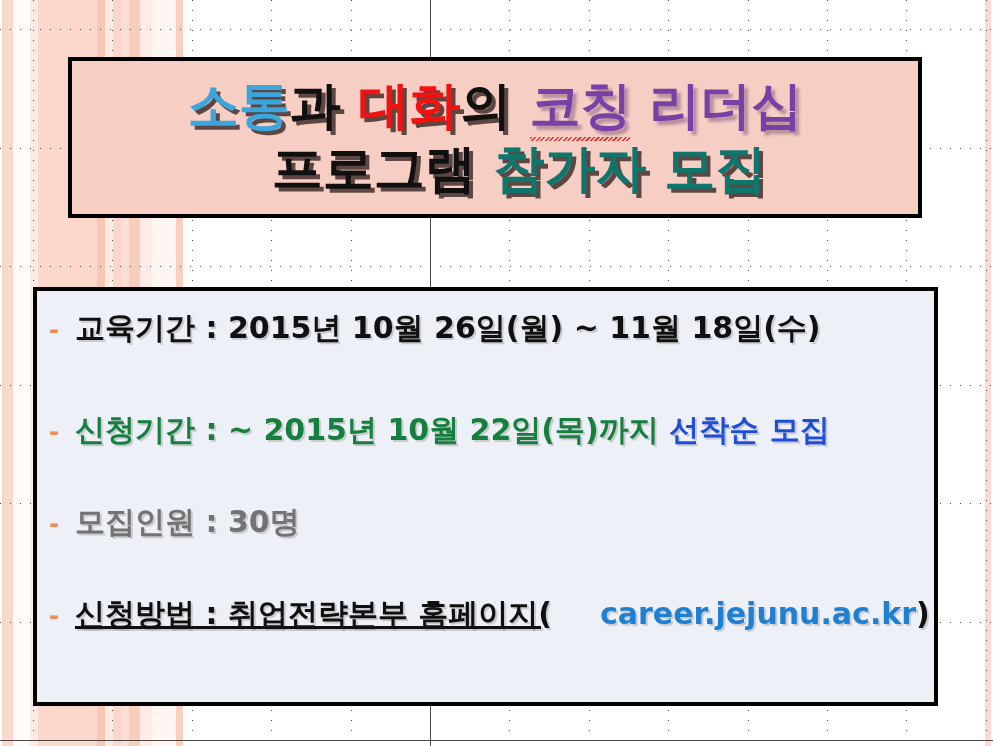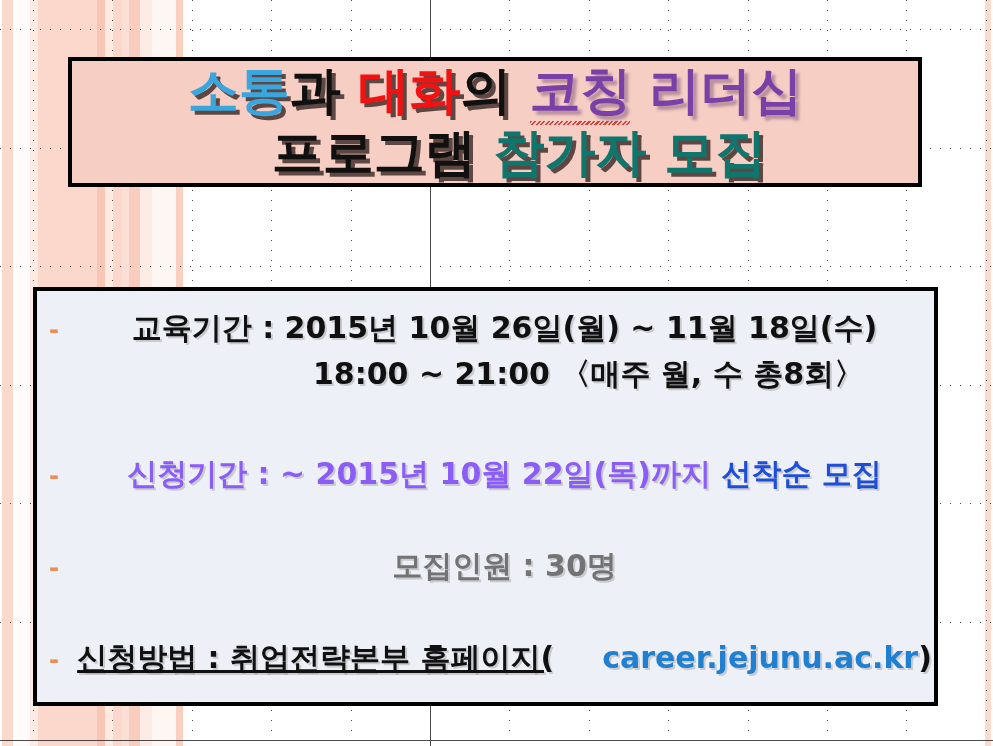--- a/index.html
+++ b/index.html
@@ -85,21 +85,21 @@
     -webkit-mask-composite: source-over;
     mask-composite: add;
   }
 
   
   #title-box {
     position: absolute;
     left: 68px;
     top: 57px;
     width: 854px;
-    height: 130px;
+    height: 161px;
     box-sizing: border-box;
     border: 4px solid #000000;
     background: #f7cec4;
     display: flex;
     flex-direction: column;
     align-items: center;
     justify-content: center;
   }
   .title-line {
     white-space: nowrap;
@@ -149,21 +149,20 @@
     flex: 1 1 auto;
   }
   .bline {
     white-space: nowrap;
     font-family: "DejaVu Sans", "Liberation Sans", sans-serif;
     font-weight: bold;
     font-size: 30px;
     line-height: 46px;
     color: #101010;
     text-shadow: 2px 2px 0 rgba(120,120,120,0.30);
-    text-align: center;
   }
   .bline.indented { padding-left: 168px; }
 
   .sp-1 { height: 54px; }
   .sp-2 { height: 44px; }
   .sp-3 { height: 44px; }
 
   
   .squiggle {
     position: relative;
@@ -195,28 +194,27 @@
     <div class="title-line" id="title-line-1"><span class="seg sh-dark" style="color: rgb(58, 166, 221);">소통</span><span class="seg sh-dark" style="color: rgb(16, 16, 16);">과 </span><span class="seg sh-dark" style="color: rgb(242, 18, 18);">대화</span><span class="seg sh-dark" style="color: rgb(16, 16, 16);">의 </span><span class="seg sh-soft" style="color: rgb(123, 63, 168);"><span class="squiggle">코칭</span></span><span class="seg sh-soft" style="color: rgb(123, 63, 168);"> 리더십</span></div>
     <div class="title-line" id="title-line-2"><span class="seg sh-dark" style="color: rgb(16, 16, 16); margin-left: 48px;">프로그램 </span><span class="seg sh-dark" style="color: #0f766e;">참가자 모집</span></div>
   </div>
 
   <div id="body-box">
     <ul id="bullet-list">
         <li class="bullet-row">
           <span class="bullet-mark" style="color: rgb(237, 140, 84);">-</span>
           <div class="bullet-body">
             <div class="bline"><span style="color: rgb(16, 16, 16);">교육기간 :  2015년 10월 26일(월) ~ 11월 18일(수)</span></div>
-            <div class="bline indented"><span style="color: rgb(16, 16, 16);">18:00 ~ 21:00 〈매주 월, 수 총8회〉</span></div>
           </div>
         </li>
         <li class="sp-1"></li>
         <li class="bullet-row">
           <span class="bullet-mark" style="color: rgb(237, 140, 84);">-</span>
           <div class="bullet-body">
-            <div class="bline"><span style="color: #8b5cf6;">신청기간 : ~ 2015년 10월 22일(목)까지  </span><span style="color: #1d4ed8;">선착순 모집</span></div>
+            <div class="bline"><span style="color: #15803d;">신청기간 : ~ 2015년 10월 22일(목)까지  </span><span style="color: #1d4ed8;">선착순 모집</span></div>
           </div>
         </li>
         <li class="sp-2"></li>
         <li class="bullet-row">
           <span class="bullet-mark" style="color: rgb(237, 140, 84);">-</span>
           <div class="bullet-body">
             <div class="bline"><span style="color: #737373;">모집인원 : 30명</span></div>
           </div>
         </li>
         <li class="sp-3"></li>

